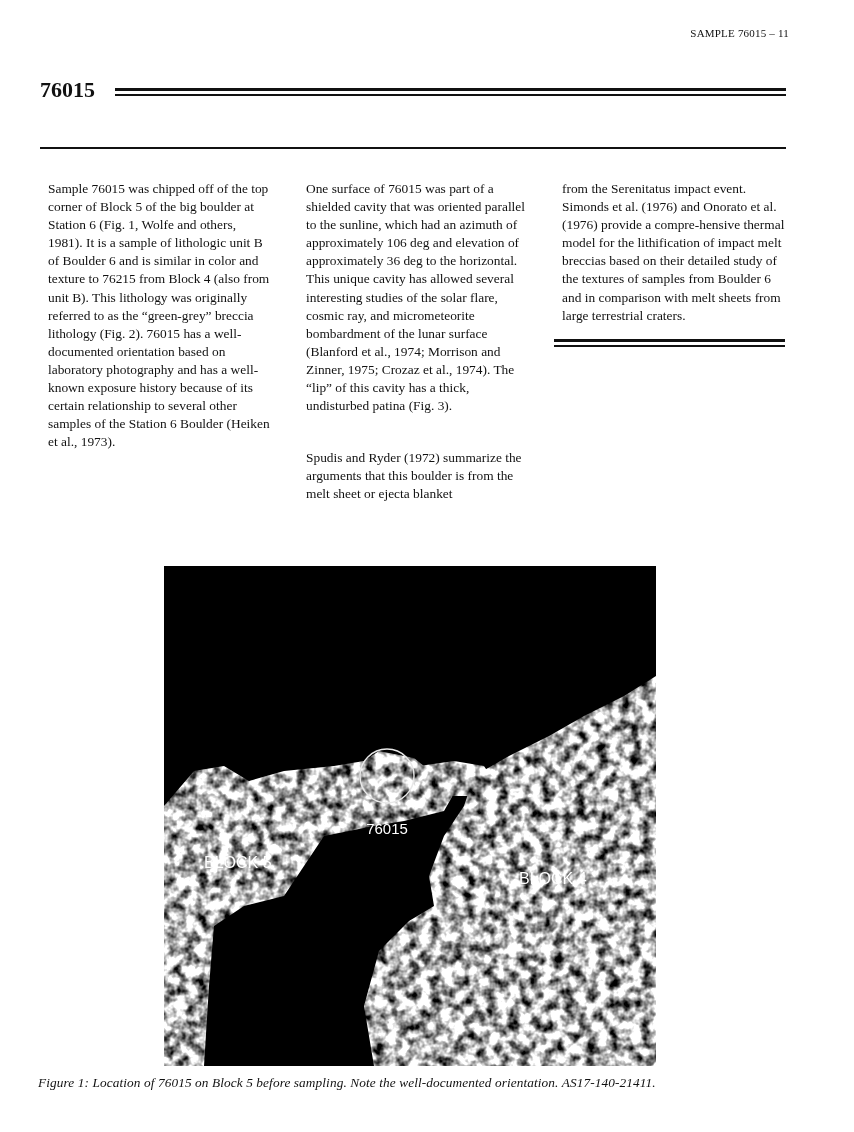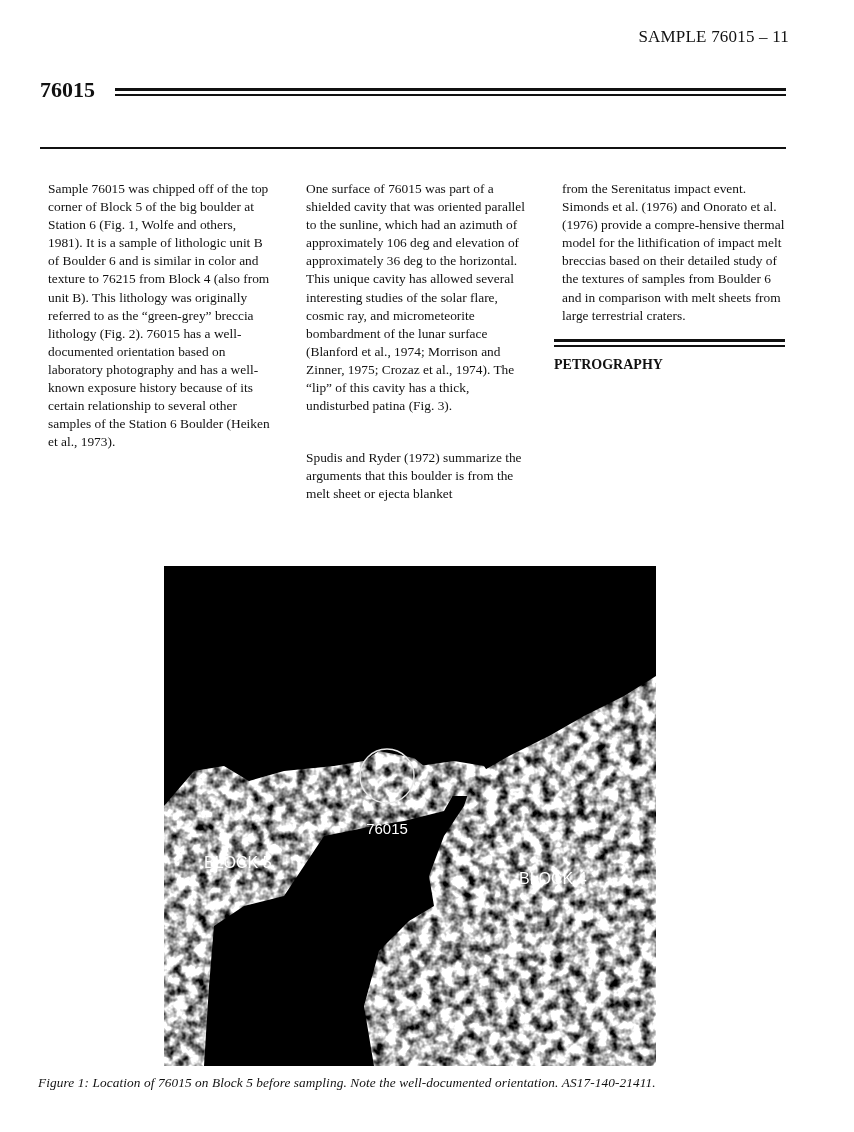--- a/index.html
+++ b/index.html
@@ -2,21 +2,21 @@
 <html><head>
   <meta charset="utf-8">
   <style>
     html, body { margin: 0; padding: 0; background: #ffffff; }
     body {
       width: 854px; height: 1132px; position: relative; overflow: hidden;
       font-family: "Liberation Serif", "DejaVu Serif", serif; color: #111;
     }
     .running-head {
       position: absolute; top: 27px; right: 65px;
-      font-size: 17px; letter-spacing: 0.2px; color: #111;
+      font-size: 11px; letter-spacing: 0.2px; color: #111;
     }
     .title-row { position: absolute; top: 78px; left: 40px; width: 746px; height: 26px; }
     .sample-number {
       position: absolute; left: 0; top: 0;
       font-size: 22px; font-weight: bold; line-height: 24px;
     }
     .title-rule { position: absolute; left: 75px; right: 0; }
     .title-rule.r1 { top: 10px; height: 3px; background: #111; }
     .title-rule.r2 { top: 16px; height: 2px; background: #111; }
     .subtitle {
@@ -72,21 +72,20 @@
   <div class="gap"></div>
   <p>Spudis and Ryder (1972) summarize the arguments that this boulder is from the melt sheet or ejecta blanket</p>
 </div>
 
 <div class="col col3">
   <p>from the Serenitatus impact event. Simonds et al. (1976) and Onorato et al. (1976) provide a compre-hensive thermal model for the lithification of impact melt breccias based on their detailed study of the textures of samples from Boulder 6 and in comparison with melt sheets from large terrestrial craters.</p>
   <div class="petro-rule">
     <div class="a"></div>
       <div class="b"></div>
   </div>
-  <p class="petro-heading">PETROGRAPHY</p>
 </div>
 
 <div class="figure">
   <svg width="492" height="500" viewBox="0 0 492 500">
     <defs>
       <filter id="rock" x="0" y="0" width="100%" height="100%">
         <feTurbulence type="fractalNoise" baseFrequency="0.09" numOctaves="3" seed="7" result="n"></feTurbulence>
         <feColorMatrix type="matrix" values="0 0 0 0 1  0 0 0 0 1  0 0 0 0 1  0 0 0 -2.4 1.9" in="n" result="speck"></feColorMatrix>
         <feComposite in="speck" in2="SourceGraphic" operator="in"></feComposite>
       </filter>

